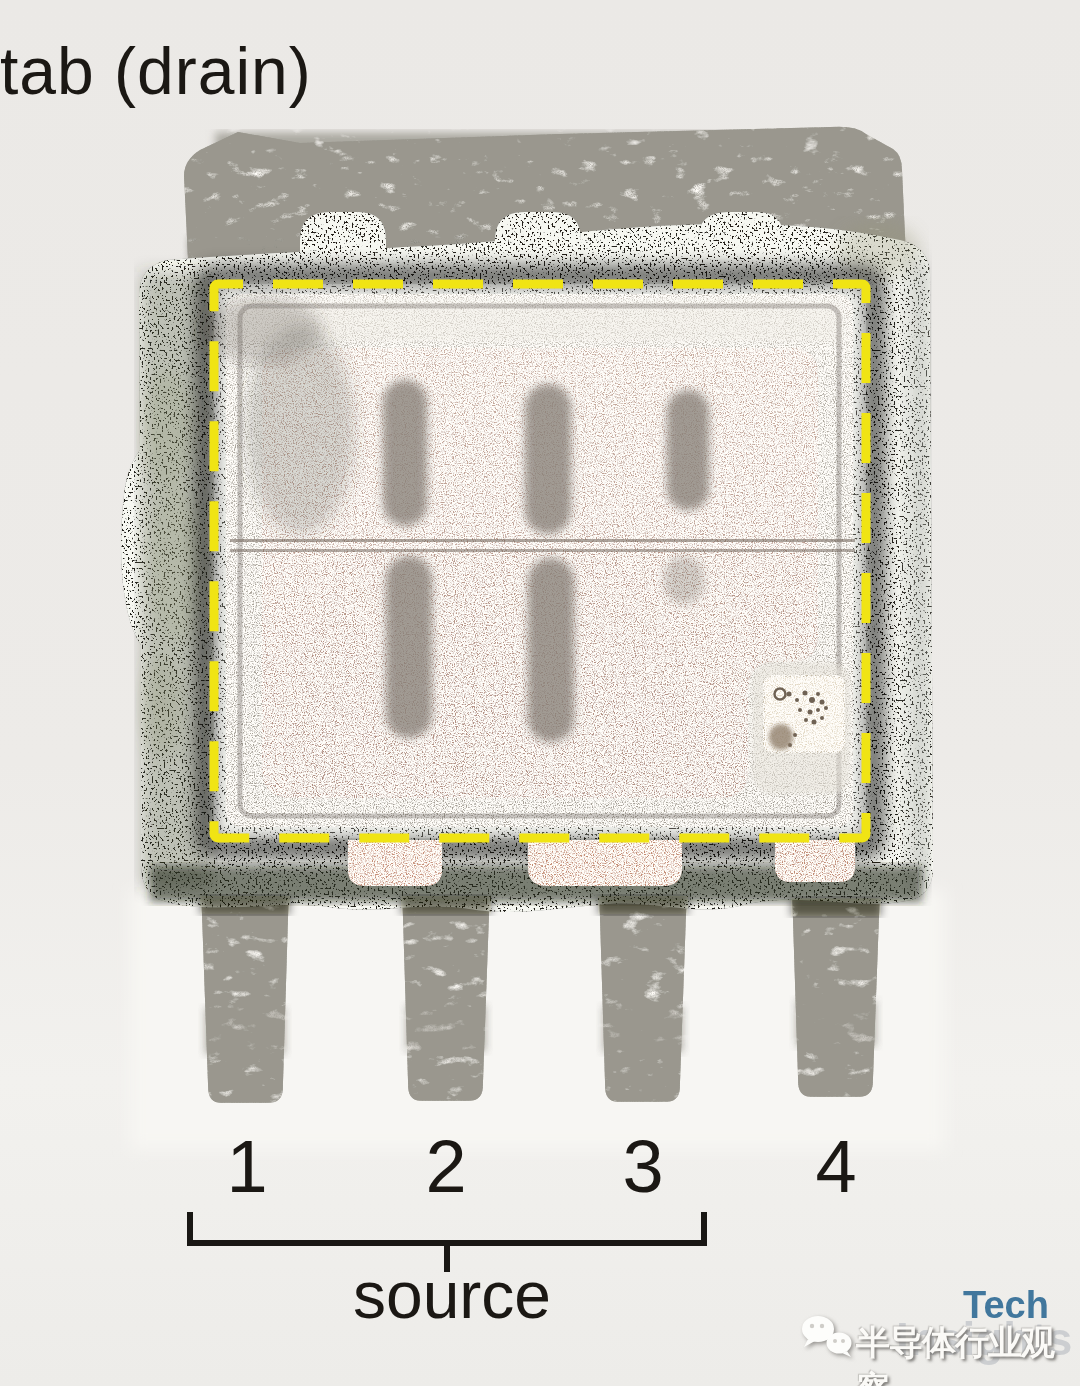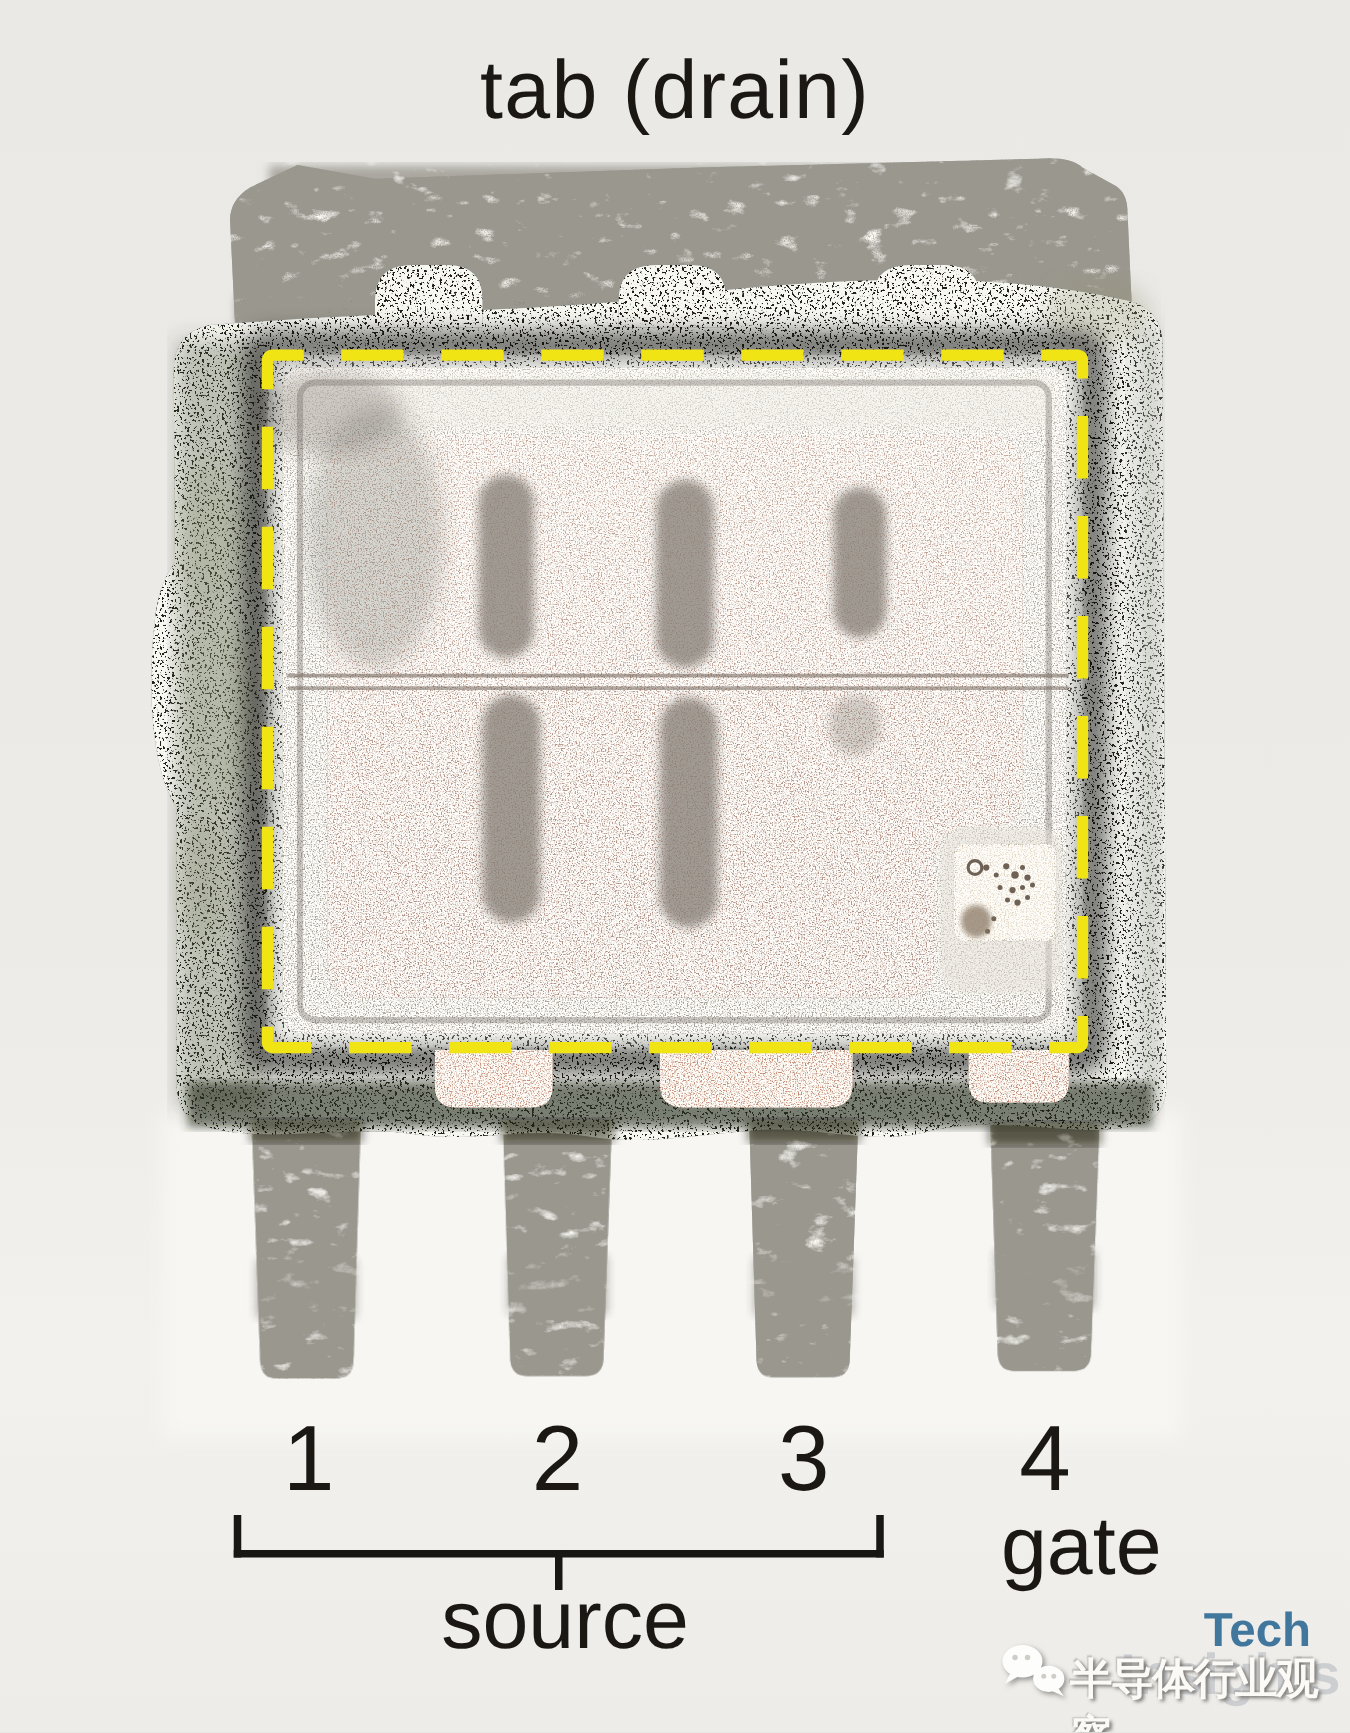--- a/index.html
+++ b/index.html
@@ -3,21 +3,21 @@
 <meta charset="utf-8">
 <style>
   html,body{margin:0;padding:0;background:#e9e7e4;}
   .stage{
     position:relative;width:1080px;height:1386px;overflow:hidden;
     background:linear-gradient(180deg,#ebe9e6 0%,#edebe8 55%,#f2f1ee 78%,#edecE9 100%);
     font-family:"Liberation Sans",sans-serif;
   }
   .photo{position:absolute;left:0;top:0;width:1080px;height:1386px;}
   .label{position:absolute;color:#1b1814;line-height:1;}
-  .title{left:0;top:38px;width:1080px;text-align:center;font-size:66px;letter-spacing:1px;}
+  .title{left:0;top:38px;width:1080px;text-align:left;font-size:66px;letter-spacing:1px;}
   .pin-num{position:absolute;top:1130px;width:120px;text-align:center;font-size:74px;color:#1b1814;line-height:1;}
   .n1{left:187px}.n2{left:386px}.n3{left:583px}.n4{left:776px}
   .bracket{position:absolute;left:187px;top:1212px;width:520px;height:34px;box-sizing:border-box;
     border-left:6px solid #191714;border-right:6px solid #191714;border-bottom:6px solid #191714;}
   .bracket-tick{position:absolute;left:50%;margin-left:-3px;top:28px;width:6px;height:32px;background:#191714;}
   .source{left:192px;top:1262px;width:520px;text-align:center;font-size:66px;}
   .gate{left:770px;top:1203px;width:190px;text-align:center;font-size:66px;}
   .watermark{position:absolute;left:0;top:0;width:1080px;height:1034px;pointer-events:none;}
   .wm-tech{position:absolute;left:918px;top:1284px;font-size:38px;font-weight:bold;color:#41779d;z-index:3;margin-left:45px;}
   .wm-insights{position:absolute;left:896px;top:1312px;font-size:46px;font-weight:bold;color:#c4c7cb;opacity:.8;z-index:1;}
@@ -225,21 +225,20 @@
   <div class="pin-num n1">1</div>
   <div class="pin-num n2">2</div>
   <div class="pin-num n3">3</div>
   <div class="pin-num n4">4</div>
 
   <div class="bracket">
     <div class="bracket-tick"></div>
   </div>
 
   <div class="label source">source</div>
-  <div class="label gate">gate</div>
 
   <div class="watermark">
     <span class="wm-insights">Insights</span>
     <span class="wm-tech">Tech</span>
     <svg class="wm-wechat" viewBox="0 0 60 48" xmlns="http://www.w3.org/2000/svg">
       <ellipse cx="20" cy="15" rx="16" ry="13" fill="#fdfdfb"></ellipse>
       <path d="M10 25 L6 33 L17 27 Z" fill="#fdfdfb"></path>
       <circle cx="14" cy="12" r="2.2" fill="#cfcdc8"></circle>
         <circle cx="24" cy="12" r="2.2" fill="#cfcdc8"></circle>
       <ellipse cx="41" cy="29" rx="12.5" ry="10.5" fill="#fdfdfb"></ellipse>

